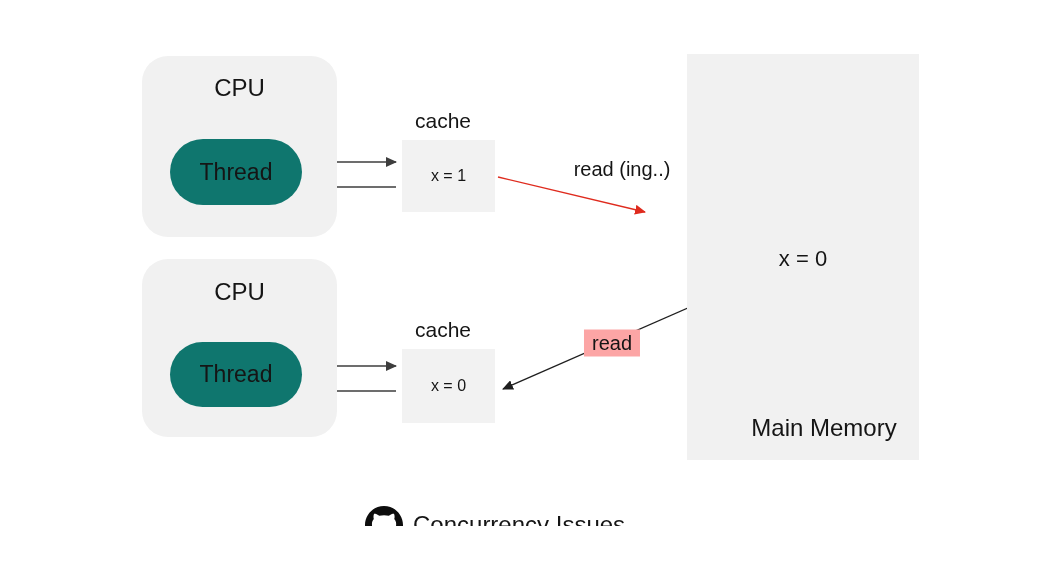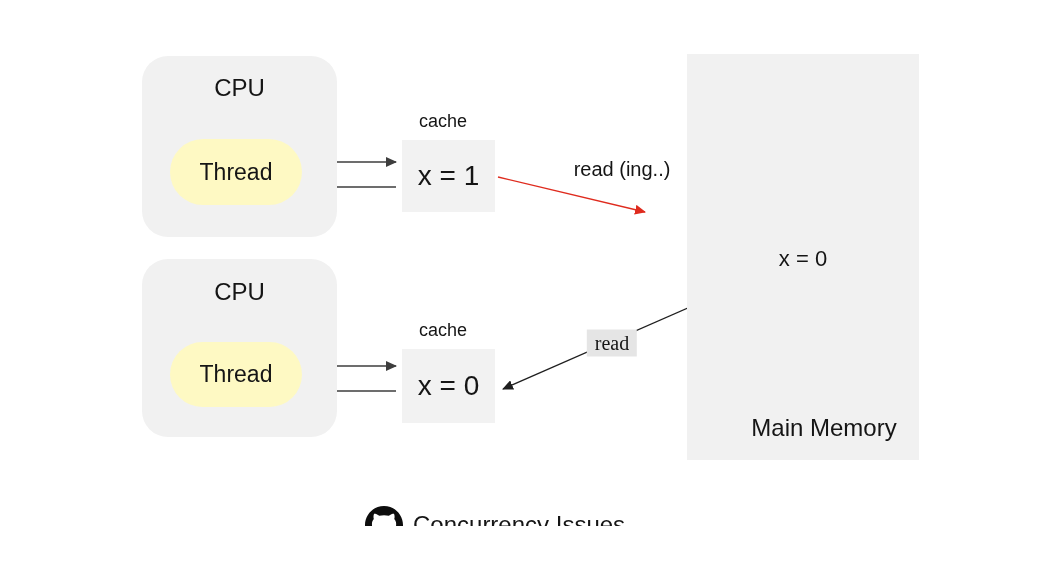--- a/index.html
+++ b/index.html
@@ -25,40 +25,40 @@
   }
   .cpu-title {
     position: absolute;
     left: 0; right: 0;
     text-align: center;
     font-size: 24px;
     line-height: 24px;
   }
   .thread-pill {
     position: absolute;
-    background: #fef9c3;
+    background: #0f766e;
     border-radius: 33px;
     display: flex;
     align-items: center;
     justify-content: center;
     font-size: 23px;
   }
   .cache-label {
     position: absolute;
     transform: translate(-50%, -50%);
-    font-size: 18px;
+    font-size: 21px;
     white-space: nowrap;
   }
   .cache-box {
     position: absolute;
     background: #f2f2f2;
     display: flex;
     align-items: center;
     justify-content: center;
-    font-size: 28px;
+    font-size: 16px;
   }
   .memory-box {
     position: absolute;
     left: 687px; top: 54px;
     width: 232px; height: 406px;
     background: #f1f1f1;
   }
   .memory-value {
     position: absolute;
     left: 116px; top: 205px;
@@ -74,23 +74,22 @@
     white-space: nowrap;
     margin-left: 21px;
   }
   .edge-label {
     position: absolute;
     transform: translate(-50%, -50%);
     font-size: 20px;
     white-space: nowrap;
   }
   .edge-label.masked {
-    background: #e5e5e5;
+    background: #fca5a5;
     padding: 2px 8px;
-    font-family: Liberation Serif, serif;
   }
   .footer {
     position: absolute;
     left: 365px; top: 506px;
     display: flex;
     align-items: center;
     gap: 10px;
   }
   .footer .gh-icon { width: 38px; height: 38px; display: block; }
   .footer .footer-title { font-size: 24px; line-height: 38px; }

